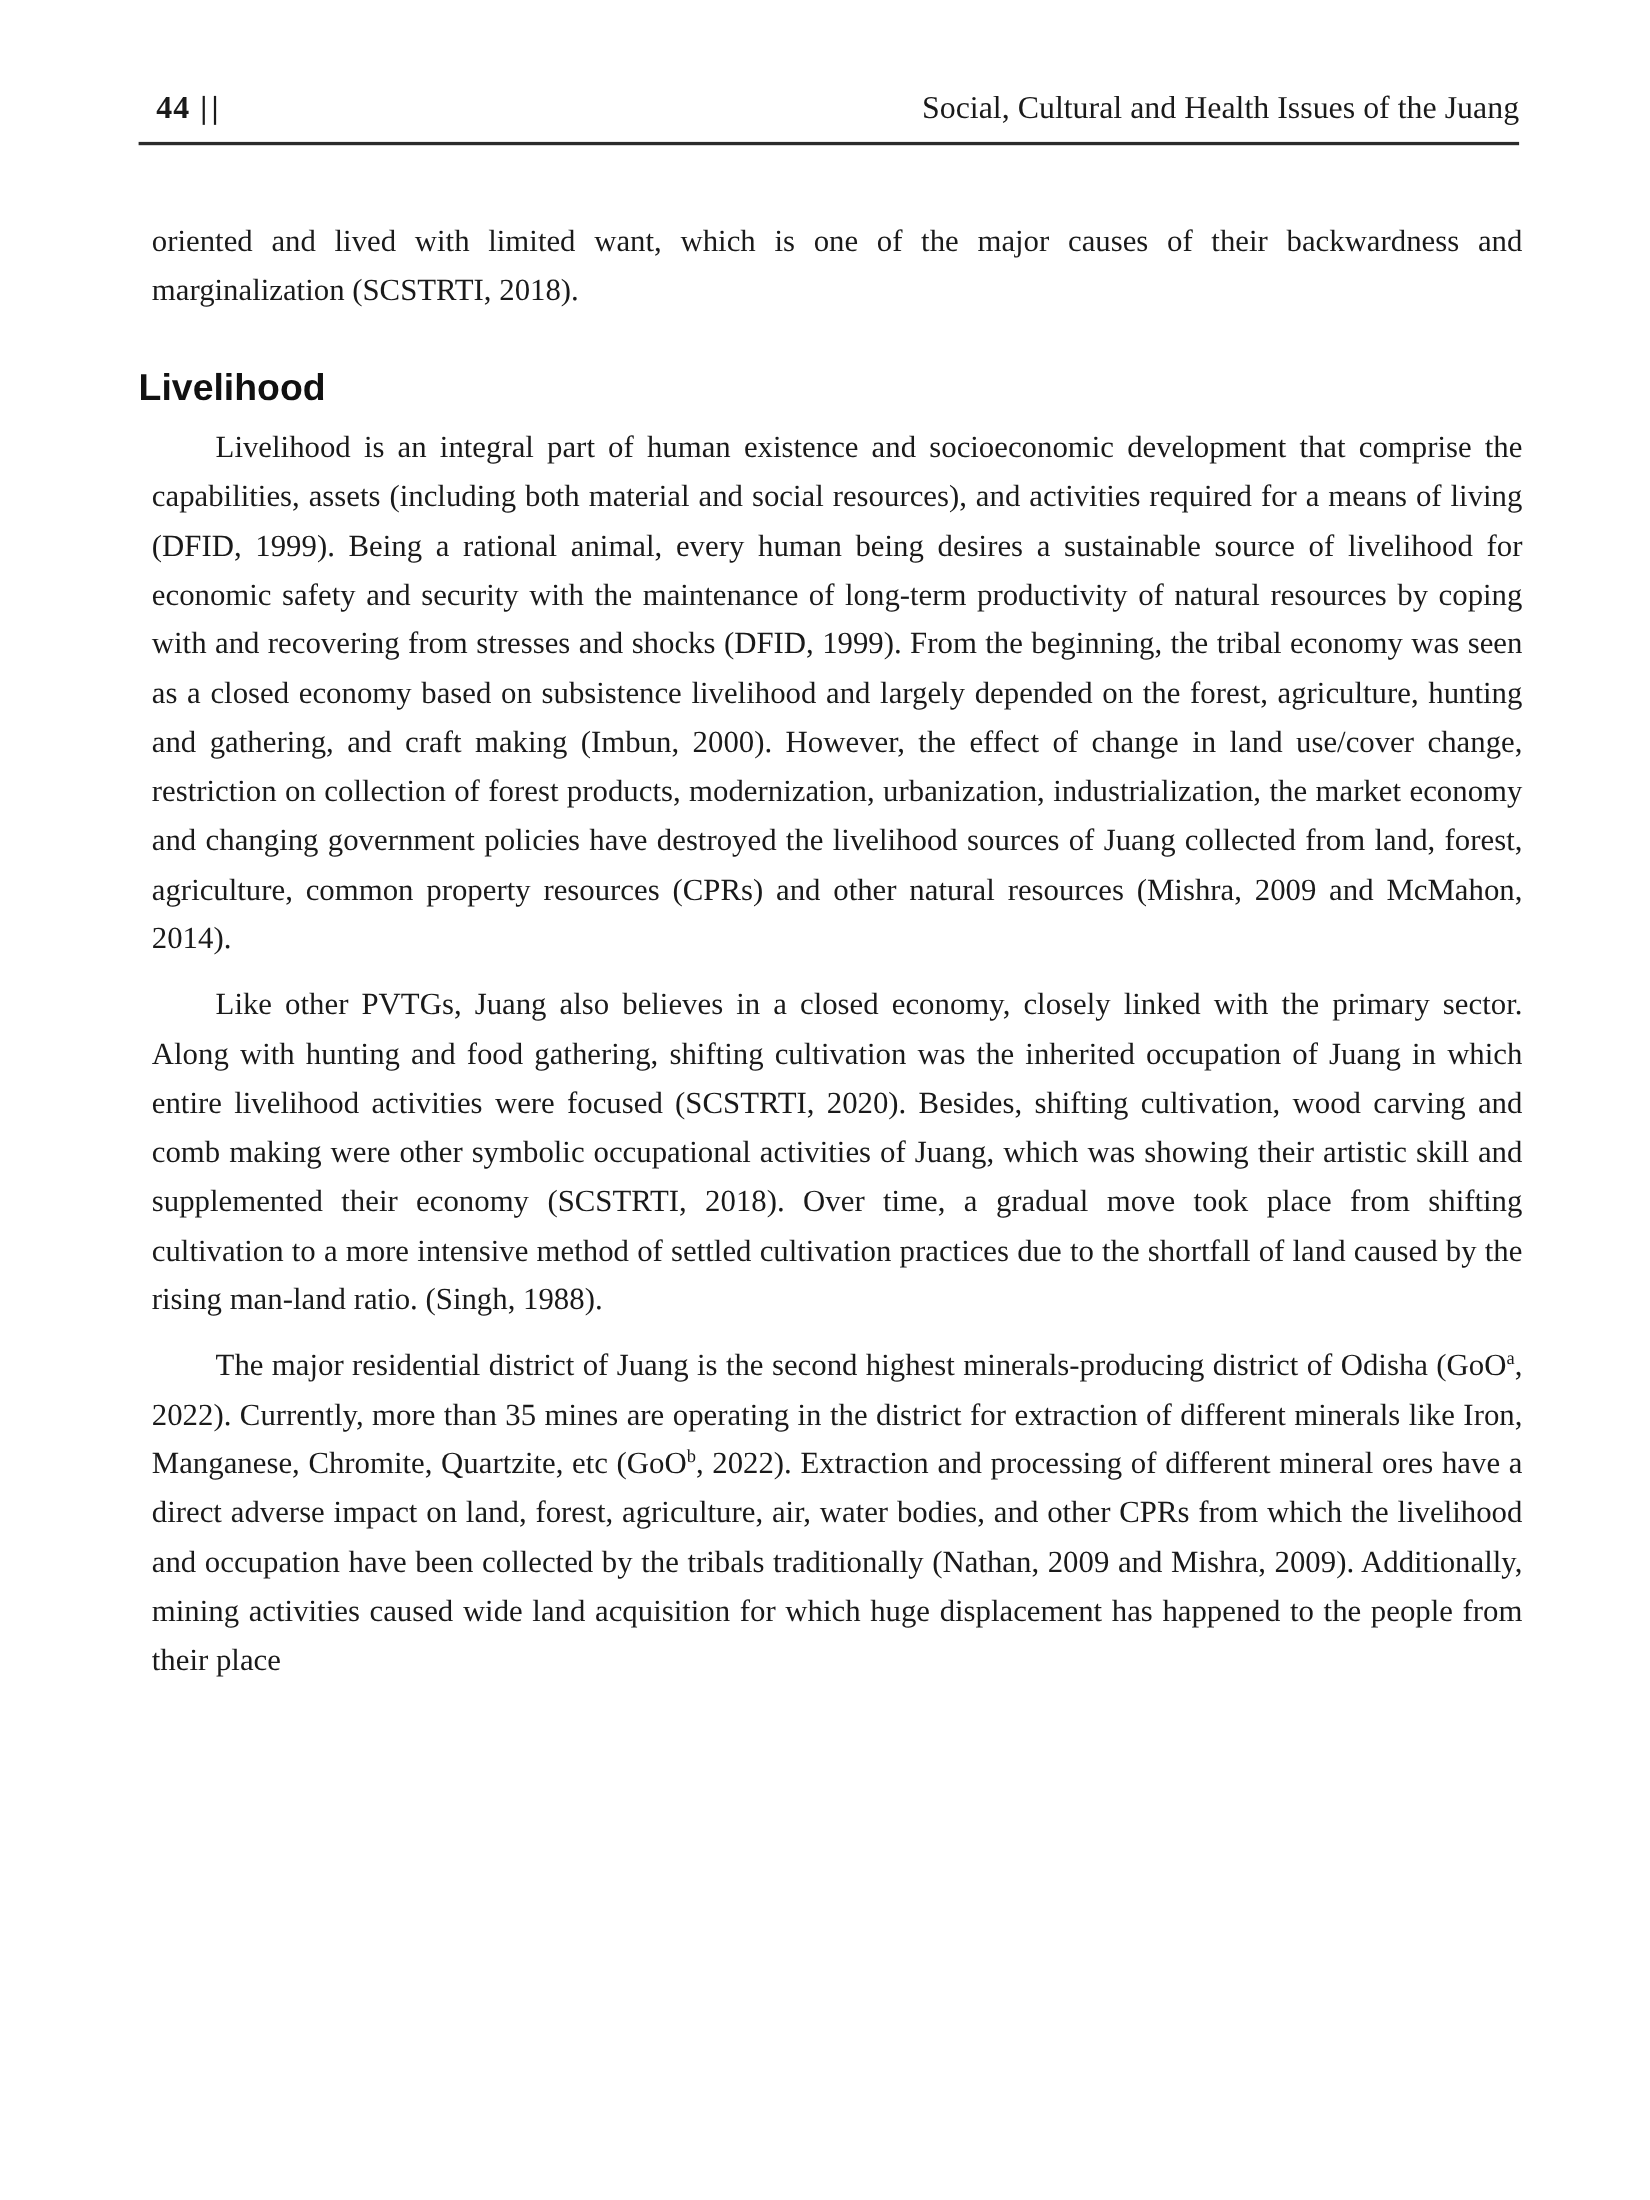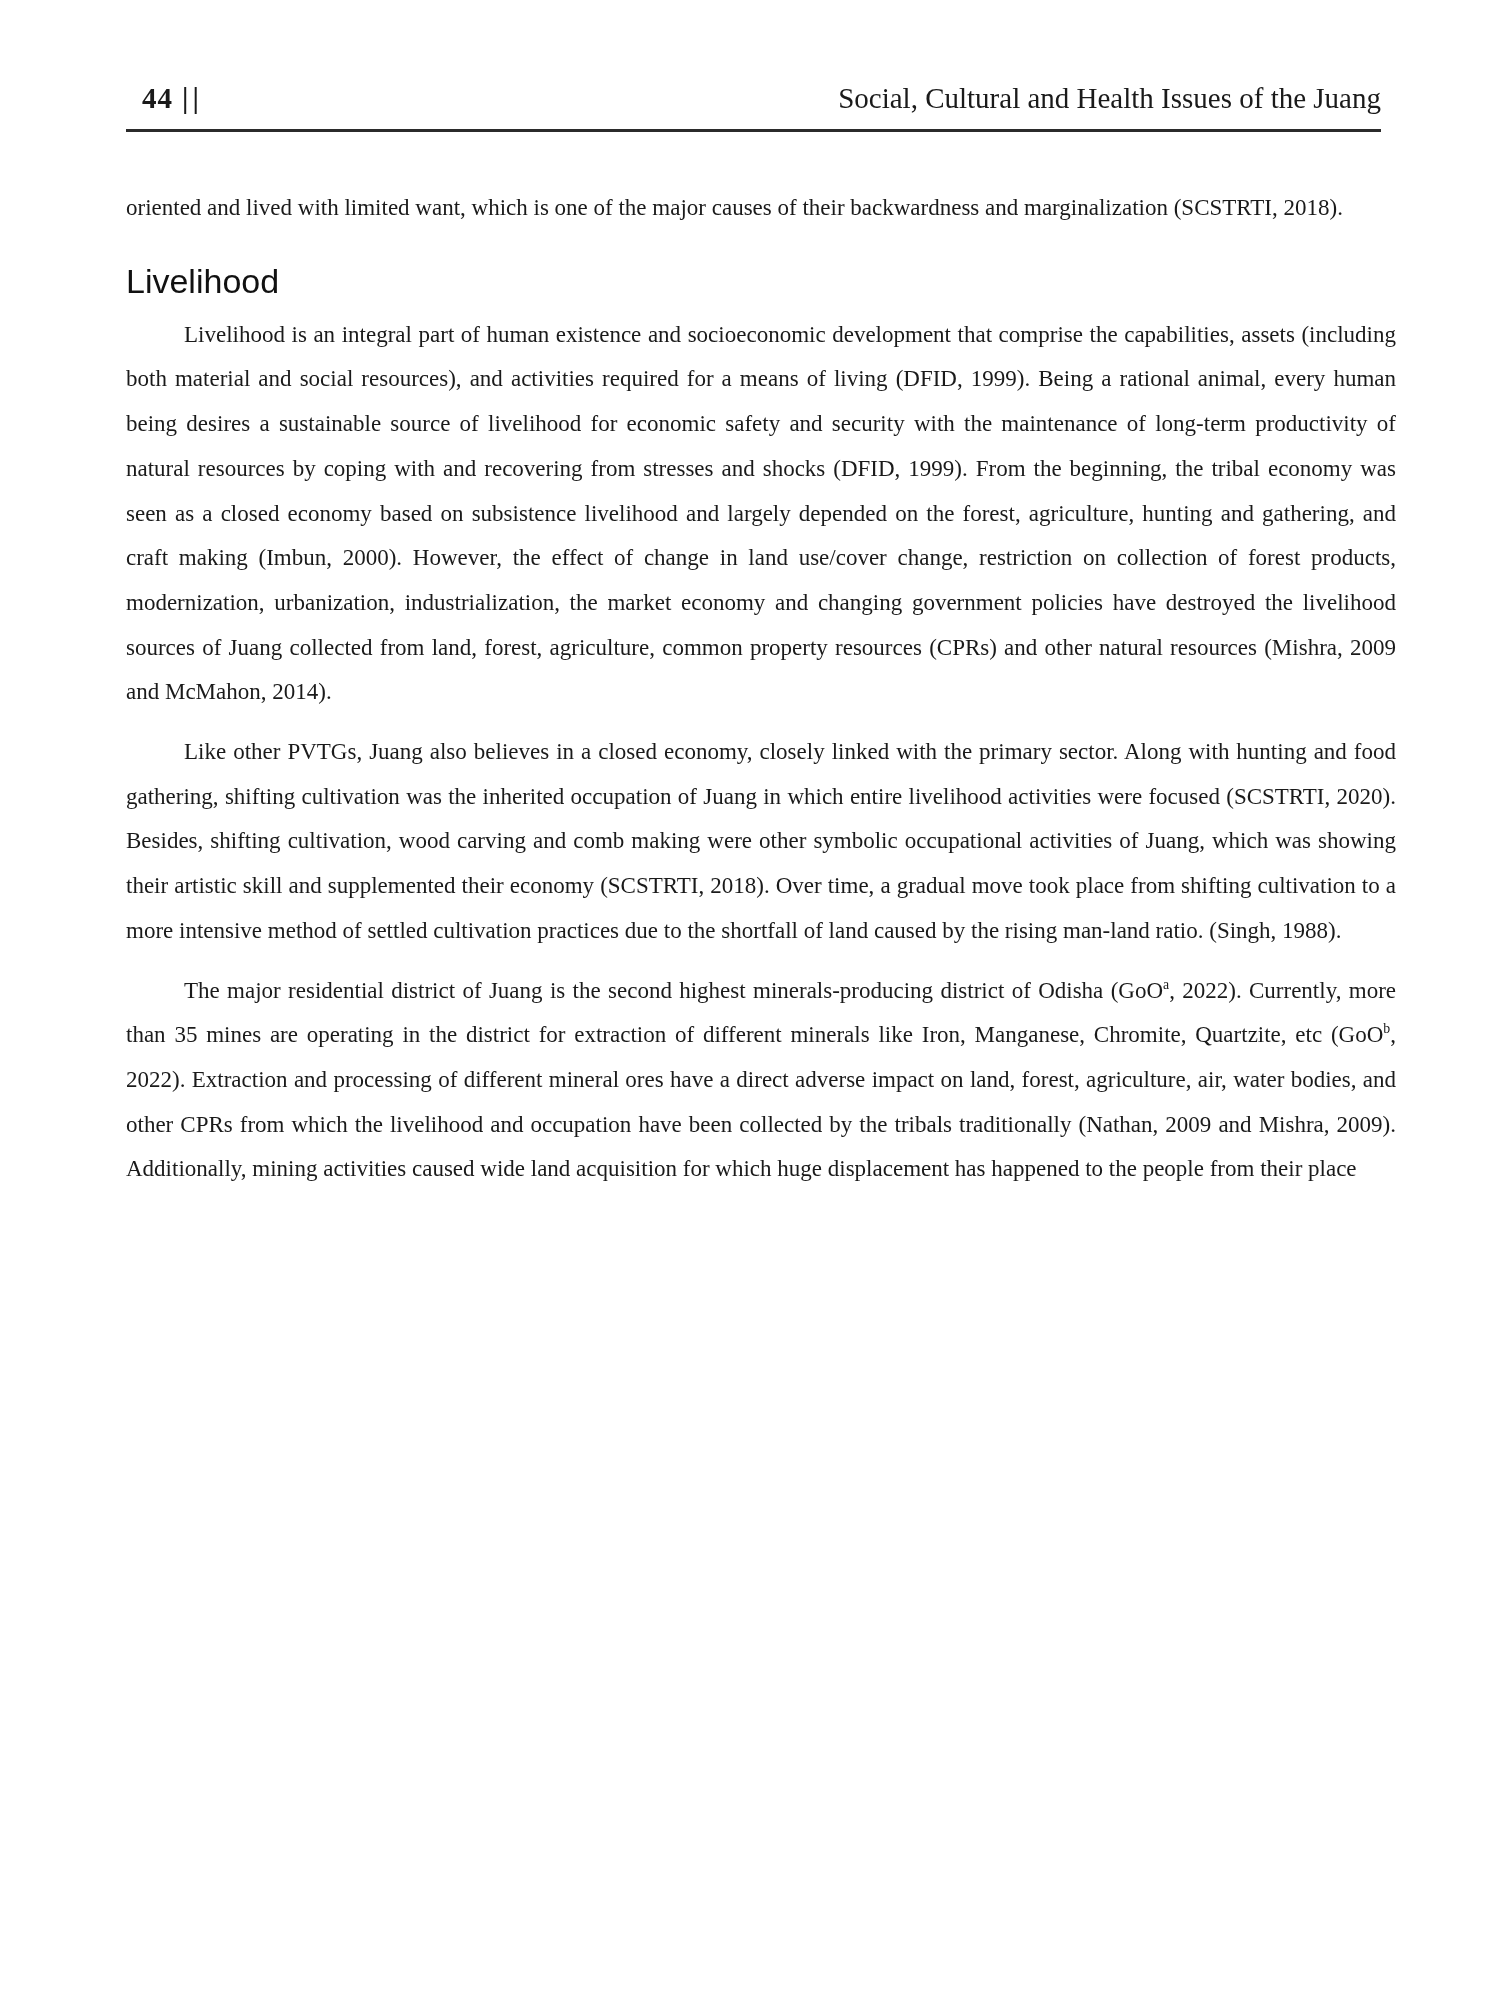--- a/index.html
+++ b/index.html
@@ -57,40 +57,40 @@
       height: 3px;
       background: #2b2b2b;
     }
     .content {
       position: absolute;
       left: 126px;
       top: 186px;
       width: 1270px;
     }
     .para {
-      font-size: 23px;
+      font-size: 28px;
       line-height: 44.7px;
       text-align: justify;
       text-indent: 0;
-      margin: 0;
+      margin: 12px;
       hyphens: none;
     }
     .para.indent {
       text-indent: 58px;
     }
     .para + .para {
       margin-top: 15px;
       font-family: Liberation Serif, serif;
     }
     .section-heading {
       font-family: "Liberation Sans", "DejaVu Sans", sans-serif;
-      font-weight: normal;
+      font-weight: bold;
       font-size: 34px;
       line-height: 40px;
-      margin: 30px 0 12px 0;
+      margin: 46px 0 12px 0;
       color: #111111;
     }
     sup {
       font-size: 60%;
       line-height: 0;
       vertical-align: super;
     }
   </style>
 </head>
 <body>

